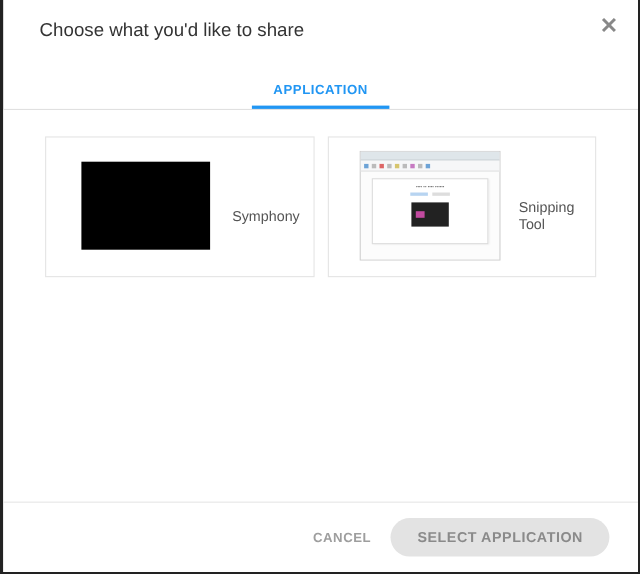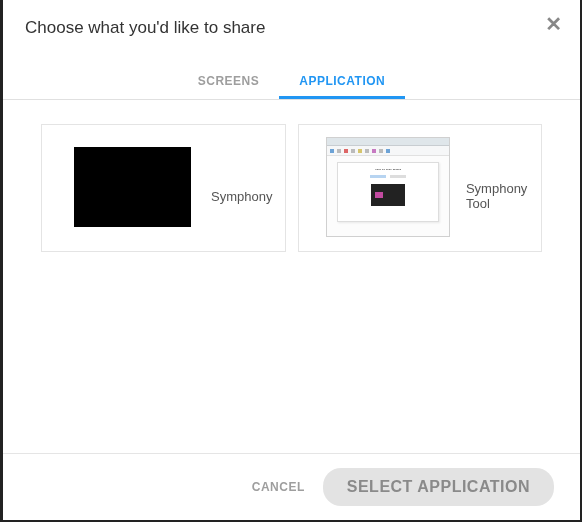--- a/index.html
+++ b/index.html
@@ -21,20 +21,21 @@
     flex-direction: column;
   }
   .header {
     padding: 18px 22px 10px 22px;
     position: relative;
   }
   .title {
     font-size: 17px;
     color: #333;
     font-weight: 400;
+    margin-left: 11px;
   }
   .close {
     position: absolute;
     top: 14px;
     right: 18px;
     font-size: 20px;
     color: #888;
     cursor: pointer;
     font-weight: bold;
     line-height: 1;
@@ -136,21 +137,21 @@
   .btn-text {
     font-size: 12px;
     color: #9e9e9e;
     letter-spacing: 0.5px;
     cursor: pointer;
     font-weight: 600;
     background: none;
     border: none;
   }
   .btn-primary {
-    font-size: 16px;
+    font-size: 13px;
     color: #8a8a8a;
     letter-spacing: 0.5px;
     font-weight: 600;
     background: #e3e3e3;
     border: none;
     border-radius: 18px;
     padding: 10px 24px;
     cursor: pointer;
   }
   
@@ -163,21 +164,20 @@
 <body>
 
 <div class="dialog">
 
   <div class="header">
     <div class="title">Choose what you'd like to share</div>
     <div class="close">✕</div>
   </div>
 
   <div class="tabs">
-    <div class="tab">SCREENS</div>
     <div class="tab active">APPLICATION</div>
   </div>
 
   <div class="body">
     <div class="grid">
 
       <div class="card">
         <div class="thumb">
           <div class="thumb-black"></div>
         </div>
@@ -202,21 +202,21 @@
             <div class="inner">
               <div class="t">•••• •• •••• ••••••</div>
               <div class="tabsrow">
                   <div></div>
                   <div></div>
                 </div>
               <div class="mini"></div>
             </div>
           </div>
         </div>
-        <div class="card-label">Symphony Tool</div>
+        <div class="card-label">Snipping Tool</div>
       </div>
 
     </div>
   </div>
 
   <div class="footer">
     <button class="btn-text">CANCEL</button>
     <button class="btn-primary">SELECT APPLICATION</button>
   </div>
 

